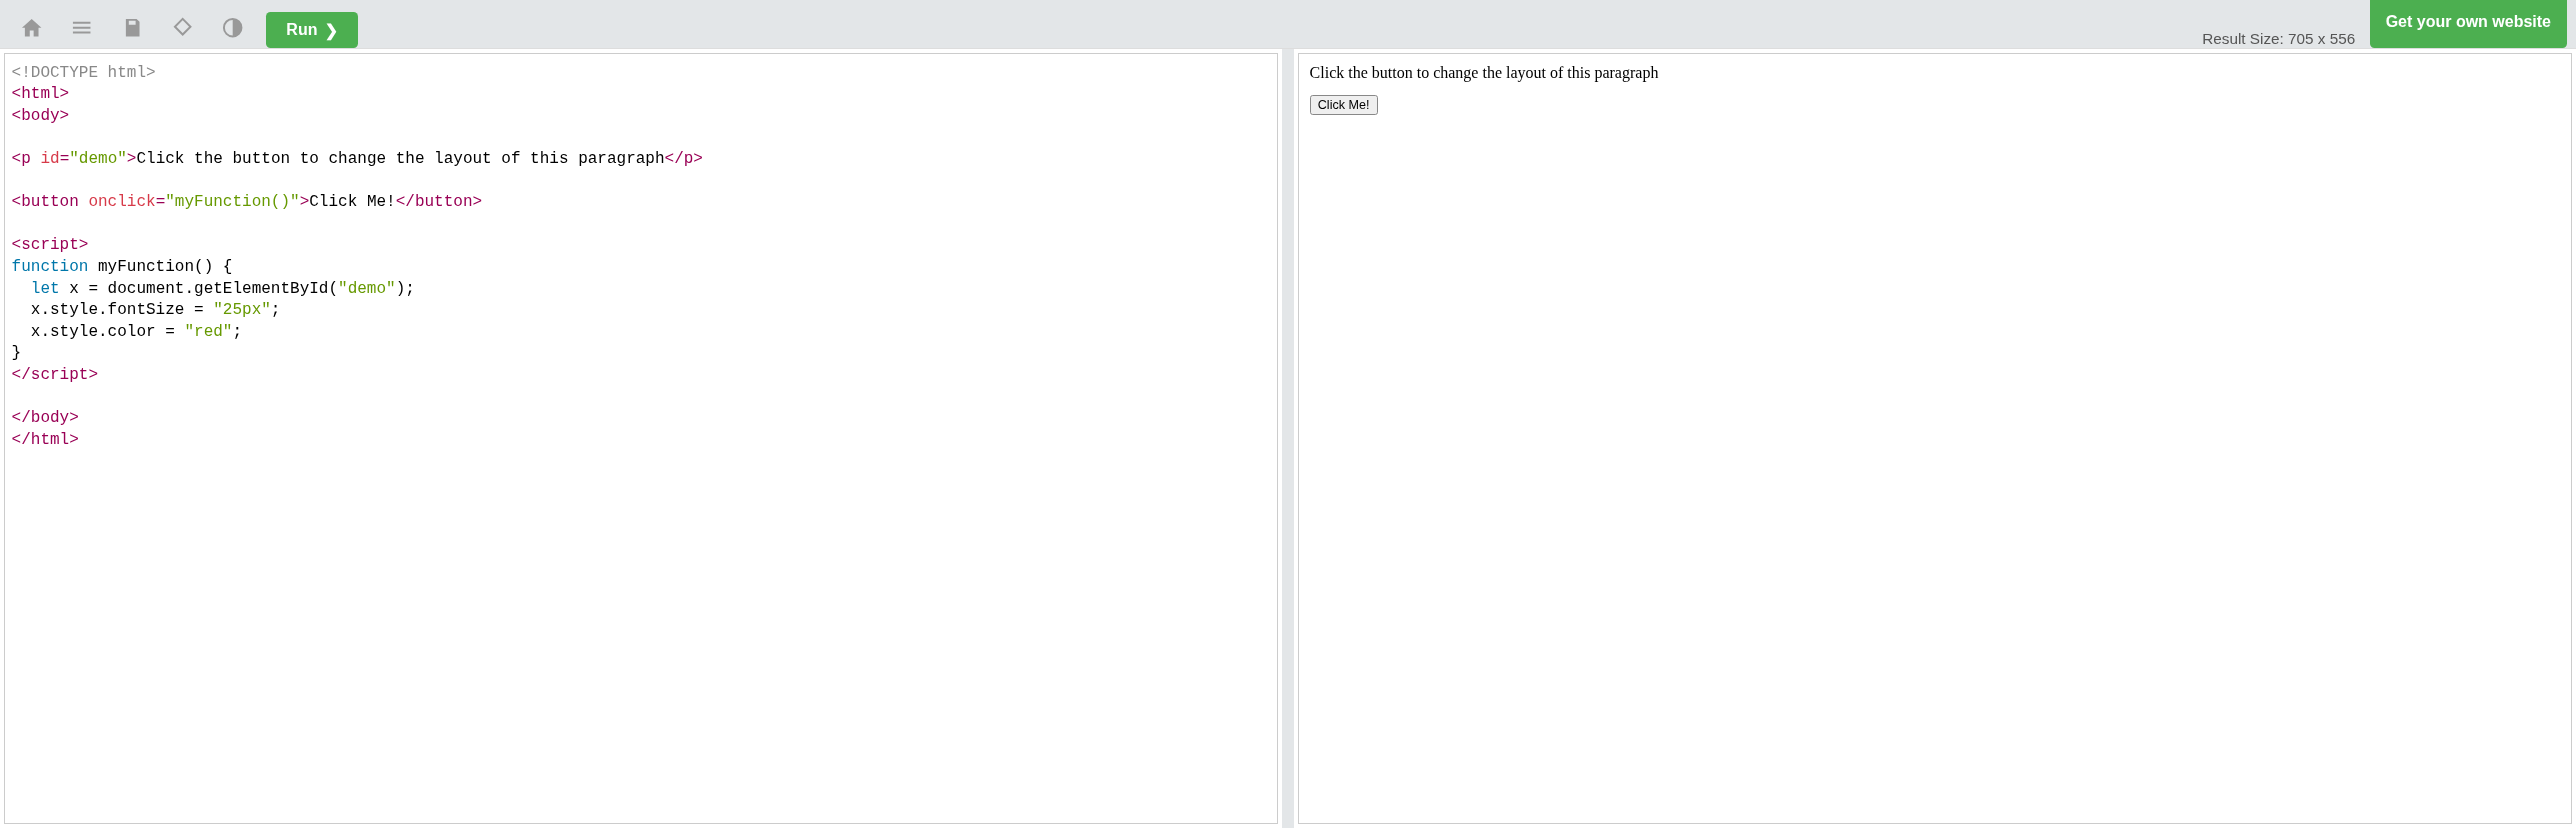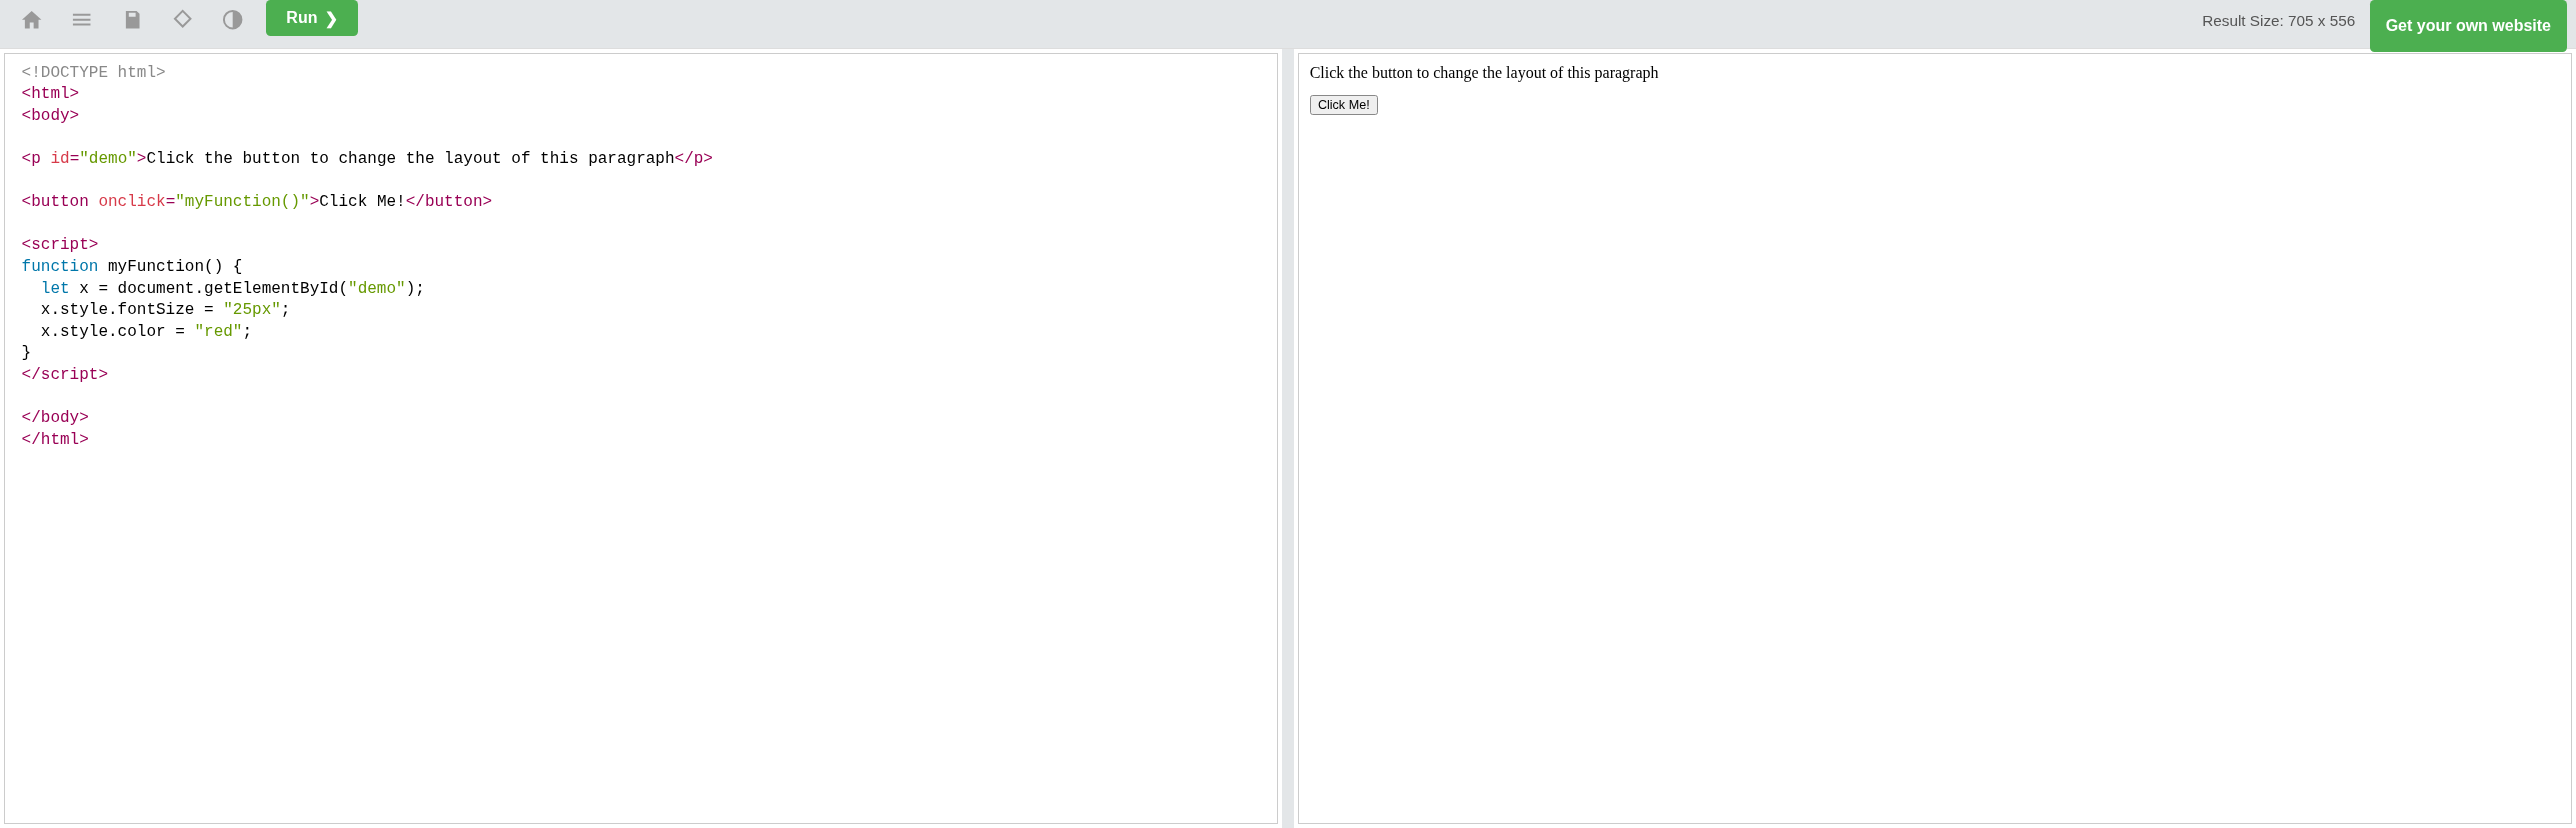--- a/index.html
+++ b/index.html
@@ -1,21 +1,21 @@
 <!DOCTYPE html>
 <html style="font-size:14.4px"><head>
 <meta charset="utf-8">
 <style>
 * { box-sizing: border-box; margin: 0; padding: 0; }
 body { font-family: Arial, sans-serif; background: #fff; }
 .toolbar {
   background: #e3e6e8;
   height: 49px;
   display: flex;
-  align-items: flex-start;
+  align-items: flex-end;
   padding: 0 9px;
   gap: 5.4px;
   border-bottom: 0.9px solid #ddd;
 }
 .icon-btn {
   width: 45px; height: 40px;
   display: flex; align-items: center; justify-content: center;
   cursor: pointer; color: #999;
 }
 .icon-btn svg { width: 23.4px; height: 23.4px; fill: #999; }
@@ -35,21 +35,21 @@
 .toolbar-spacer { flex: 1; }
 .result-size { color: #555; font-size: 15.3px; margin-right: 9px; margin-top: 12px; }
 .get-website-btn {
   background: #4CAF50; color: #fff; border: none;
   padding: 0 16px; height: 52px; font-size: 16px; font-weight: bold;
   border-radius: 4.5px; cursor: pointer;
 }
 .main { display: flex; height: calc(100vh - 49px); }
 .editor-pane {
   width: 50%; background: #fff; border: 0.9px solid #ccc;
-  padding: 9px 17px; font-family: Consolas, 'Courier New', monospace;
+  padding: 9px 7px; font-family: Consolas, 'Courier New', monospace;
   font-size: 16px; line-height: 1.35; white-space: pre; overflow: auto;
   margin: 3.6px;
 }
 .gutter { width: 12.6px; background: #e3e6e8; }
 .result-pane {
   width: 50%; background: #fff; border: 0.9px solid #ccc;
   padding: 10.8px; margin: 3.6px;
   font-family: 'Times New Roman', serif; font-size: 16px;
 }
 .result-pane p { margin-bottom: 12.6px; }

